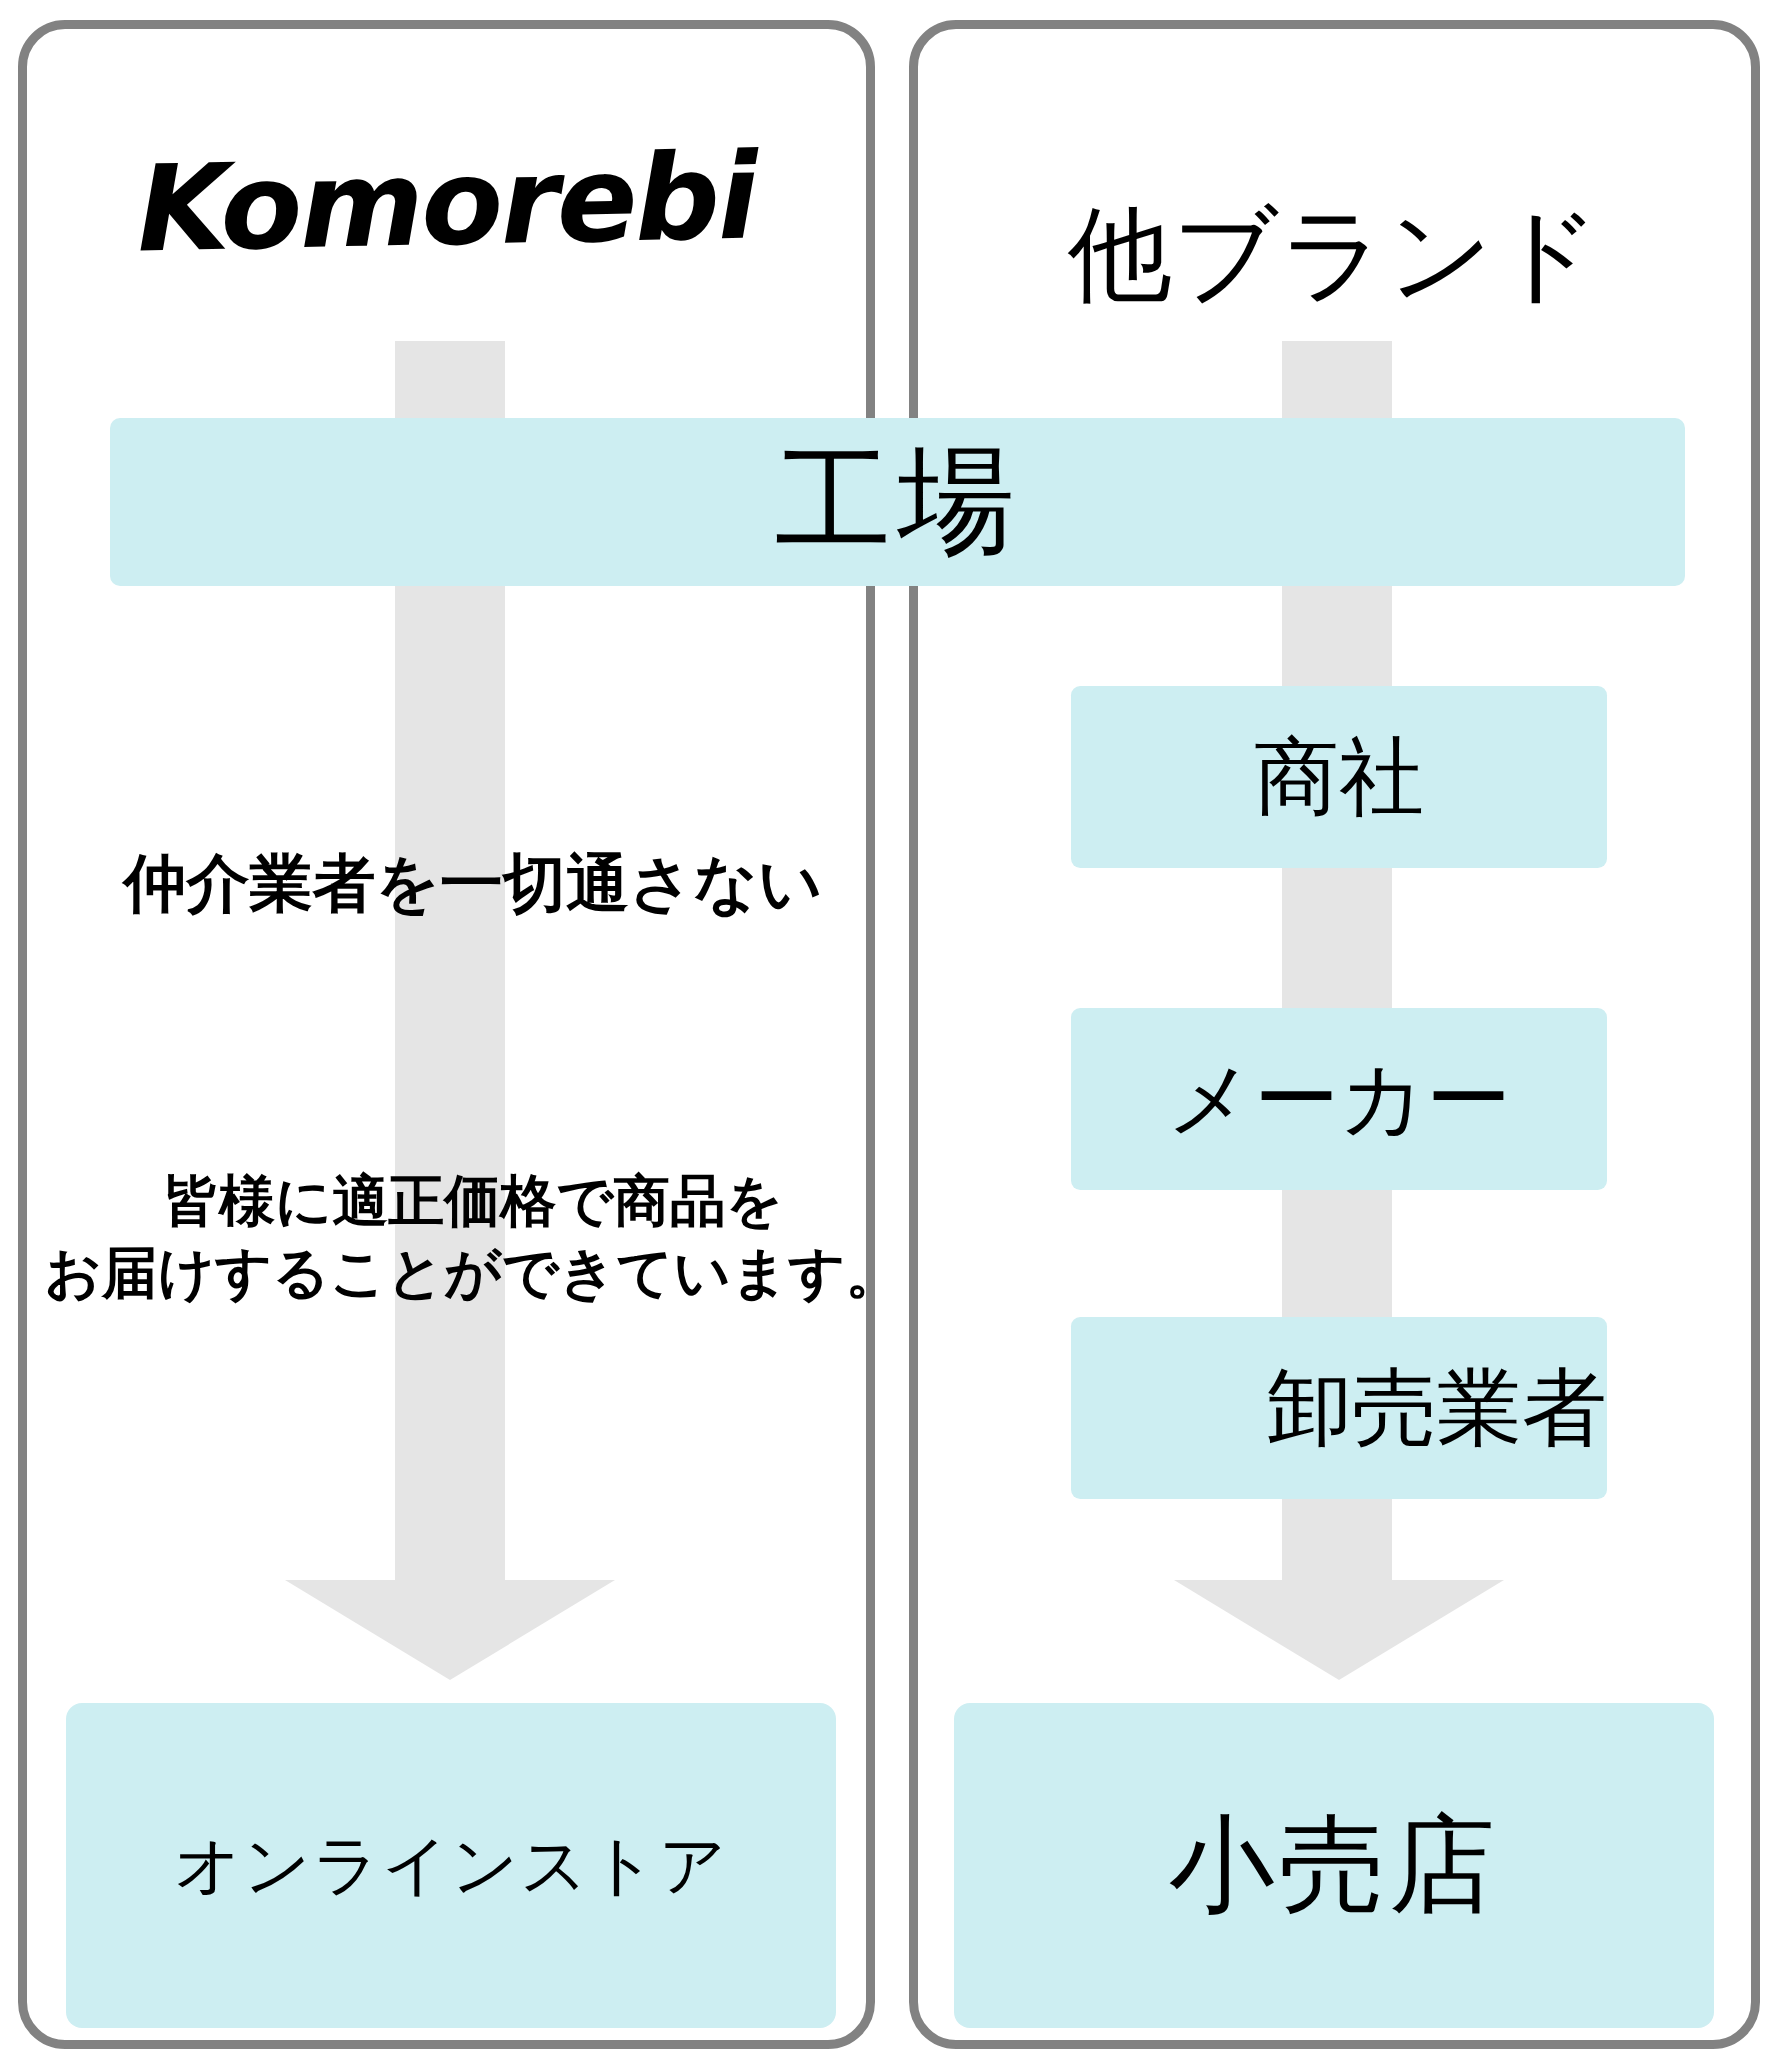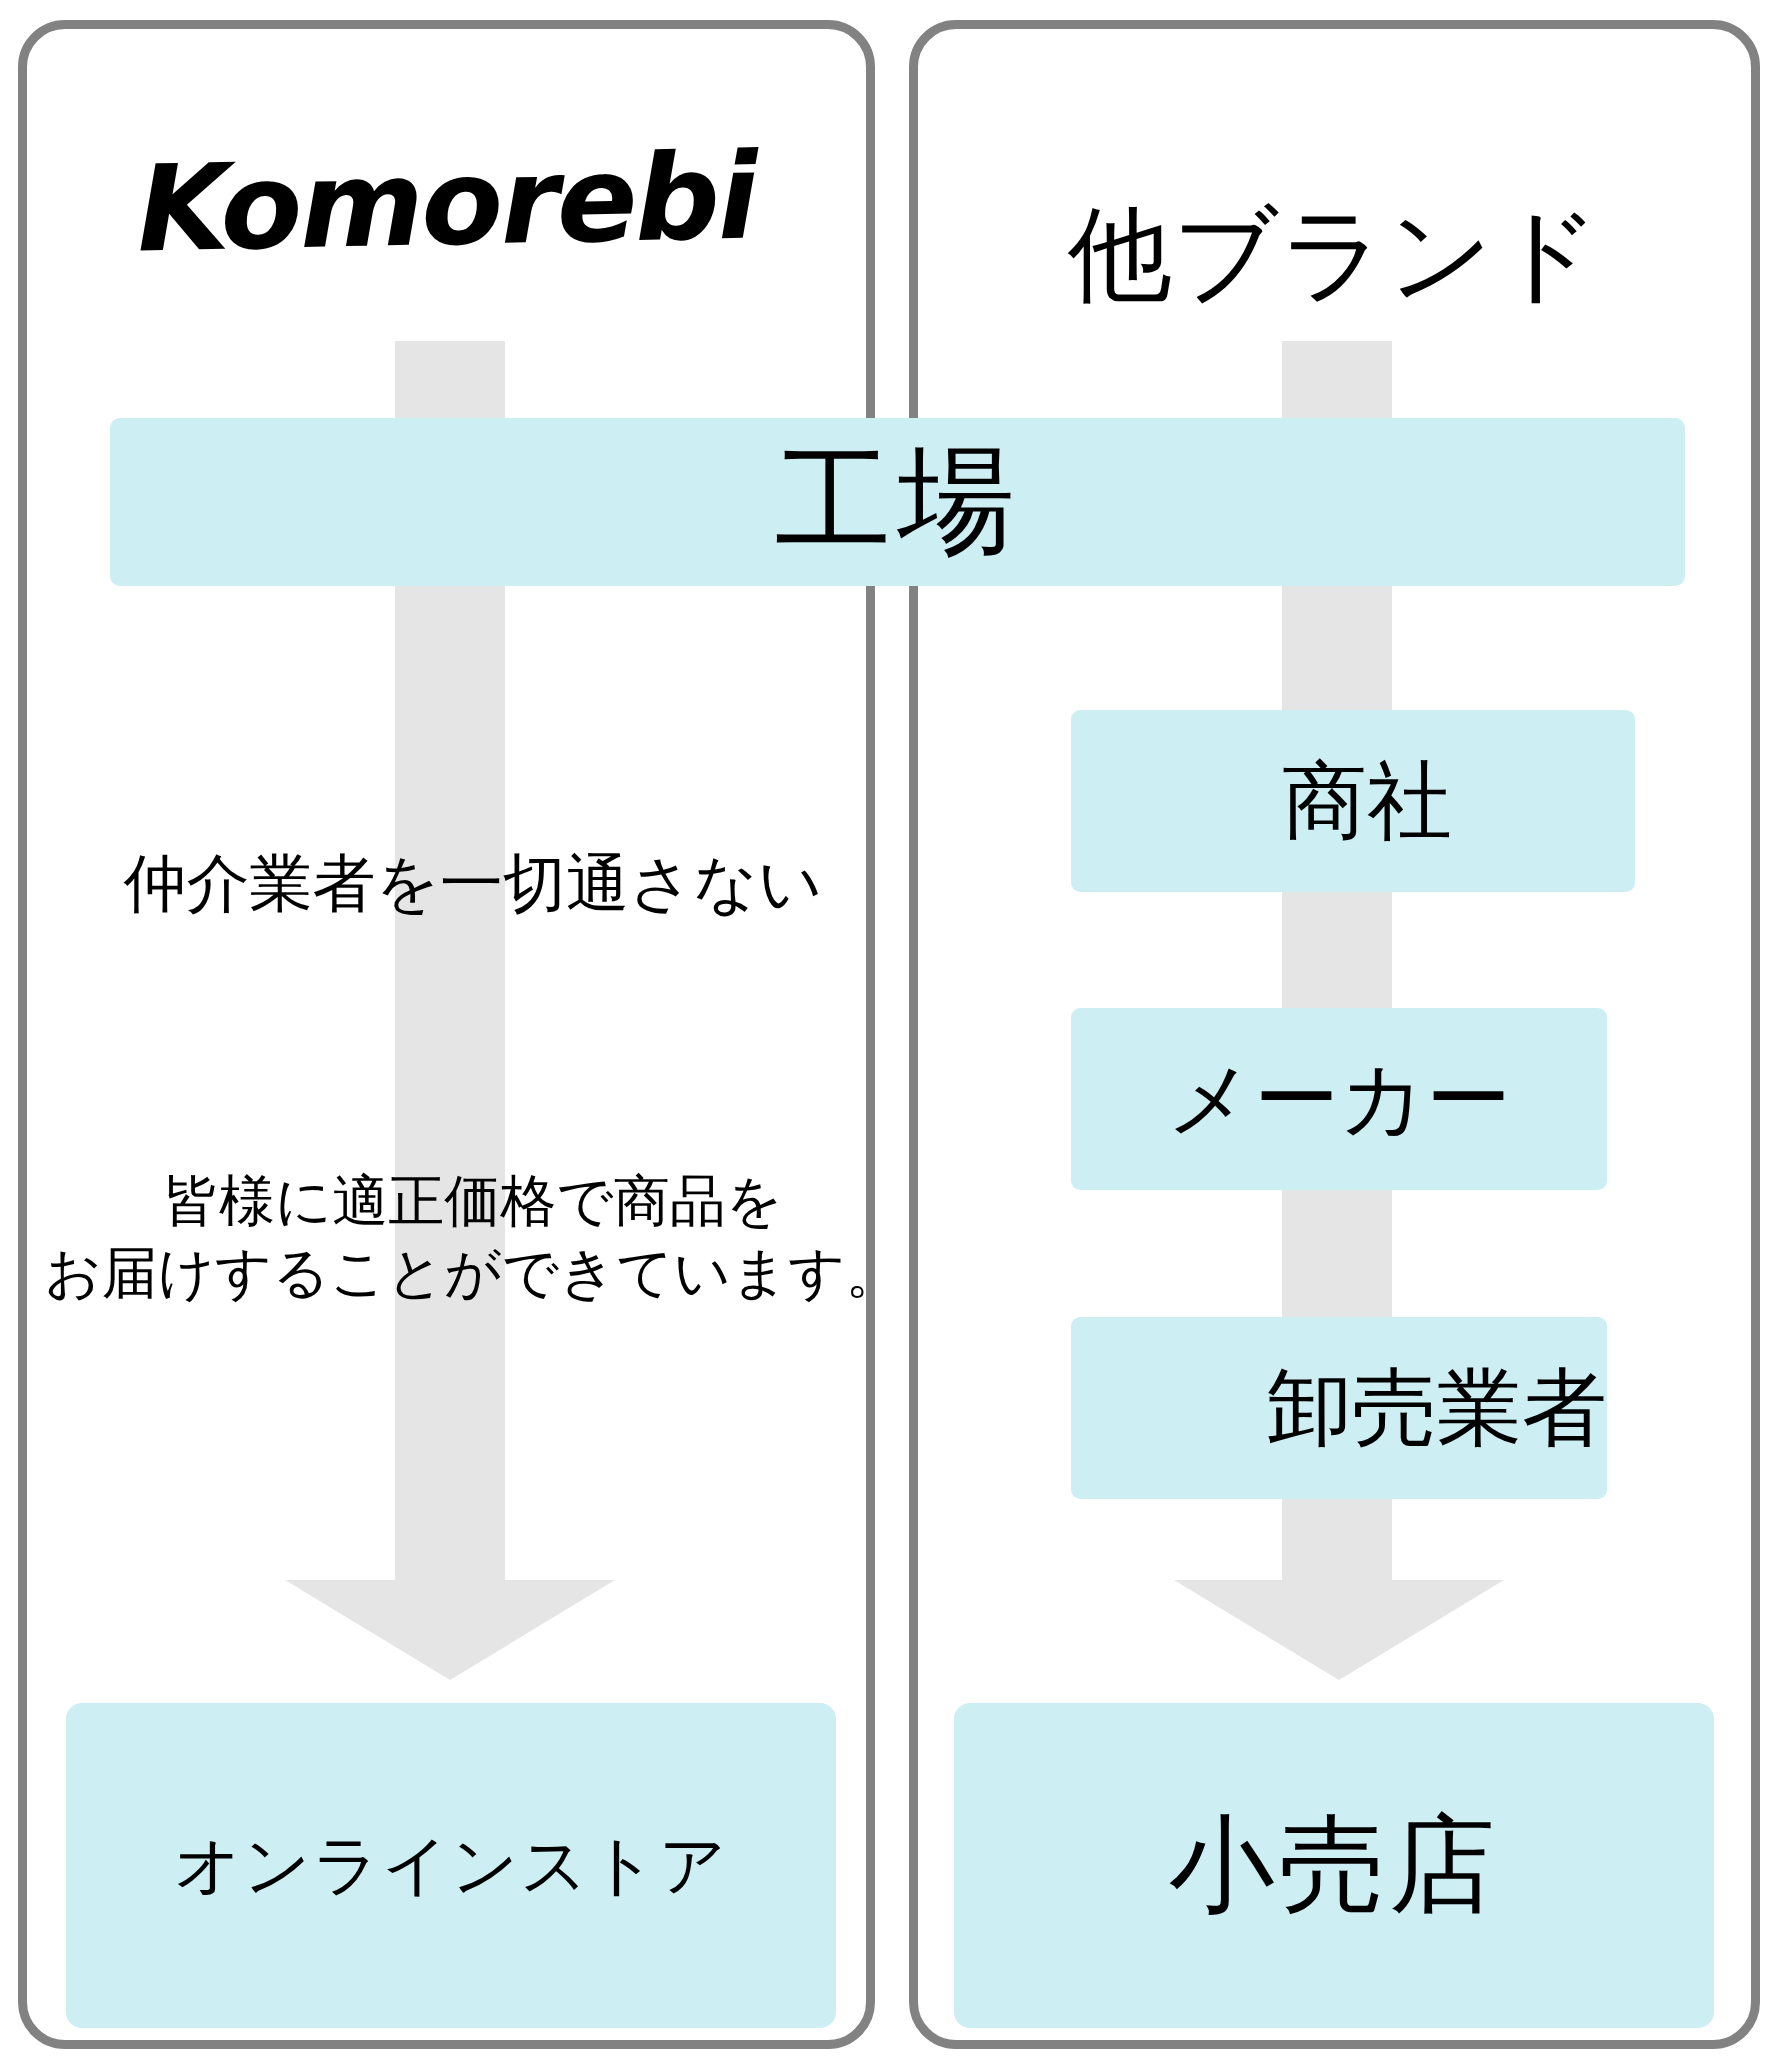--- a/index.html
+++ b/index.html
@@ -98,38 +98,39 @@
     font-weight: 500;
     letter-spacing: 5.8px;
   }
   .step-box {
     left: 1071px;
     width: 536px; height: 182px;
     border-radius: 9.2px;
     font-size: 85px;
     font-weight: 500;
   }
-  .step-1 { top: 710px; padding-left: 28px; }
+  .step-1 { top: 686px; }
   .step-2 { top: 1008px; }
   .step-3 { top: 1317px; height: 182px; justify-content: flex-end; }
   .dest-box {
     top: 1683px; height: 325px;
     border-radius: 16px;
     margin-top: 20px;
   }
   .dest-left  { left: 66px;  width: 770px; font-size: 66px; letter-spacing: 1.7px; }
   .dest-right { left: 954px; width: 760px; font-size: 106px; font-weight: 500; letter-spacing: 4.2px; }
 
   
   .desc {
     position: absolute;
     left: 17.5px;
     width: 911px;
     text-align: center;
     z-index: 4;
+    font-weight: bold;
   }
   .desc-1 { top: 842px; font-size: 63px; line-height: 82px; }
   .desc-2 { top: 1125px; font-size: 56px; line-height: 72px; margin-top: 40px; }
   .desc div { white-space: nowrap; }
 </style>
 </head>
 <body>
 
 <div class="canvas">
 

